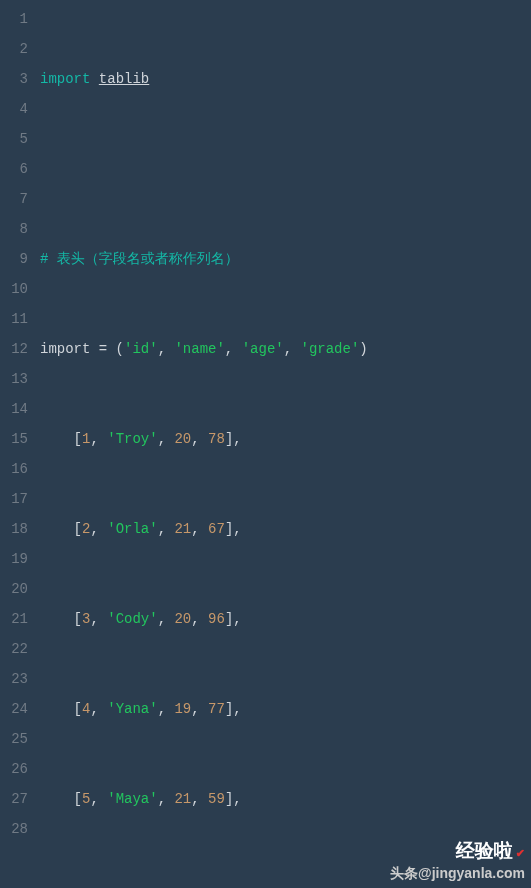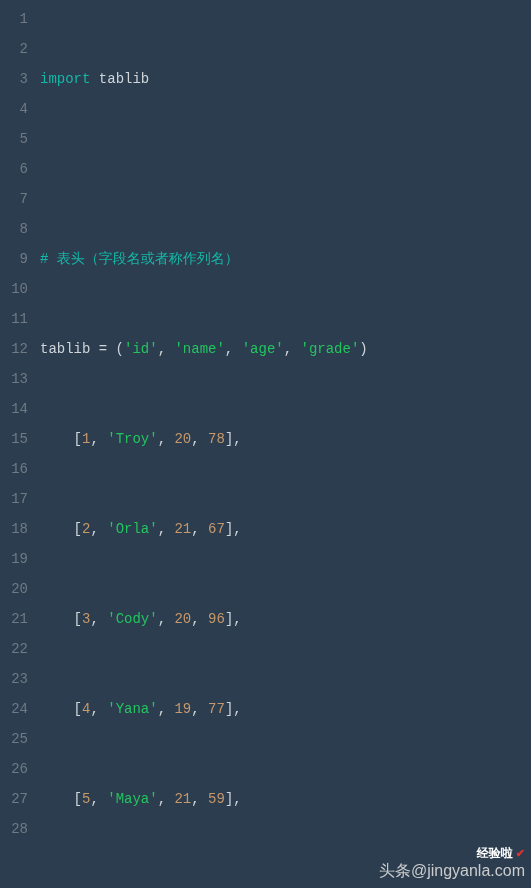--- a/index.html
+++ b/index.html
@@ -27,38 +27,38 @@
   }
   .gutter div { height: 30px; }
   .code {
     flex: 1;
     padding-top: 4px;
     color: #d0d5da;
     white-space: pre;
   }
   .code div { height: 30px; }
   .kw   { color: #14b8a6; }   
-  .mod  { color: #d0d5da; }   
+  .mod  { color: #d0d5da; text-decoration: underline; }   
   .cm   { color: #14b8a6; }   
   .id   { color: #d0d5da; }
   .str  { color: #22c55e; }   
   .num  { color: #c7986a; }
   .watermark {
     position: absolute;
     right: 6px;
     bottom: 6px;
     font-family: sans-serif;
     font-size: 11px;
     color: #ffffff;
     text-align: right;
     line-height: 1.3;
   }
-  .watermark .main { font-size: 12px; font-weight: bold; }
+  .watermark .main { font-size: 19px; font-weight: bold; }
   .watermark .check { color: #e03030; font-weight: bold; }
-  .watermark .sub { color: #cccccc; font-size: 16px; }
+  .watermark .sub { color: #cccccc; font-size: 14px; font-weight: bold; }
 </style>
 </head>
 <body>
 
 <div class="editor">
   <div class="gutter">
     <div>1</div>
     <div>2</div>
     <div>3</div>
     <div>4</div>
@@ -85,21 +85,21 @@
     <div>25</div>
     <div>26</div>
     <div>27</div>
     <div>28</div>
   </div>
 
   <div class="code">
     <div><span class="kw">import</span> <span class="mod">tablib</span></div>
     <div></div>
     <div><span class="cm"># 表头（字段名或者称作列名）</span></div>
-    <div><span class="id">tablib = (</span><span class="str">'id'</span><span class="id">, </span><span class="str">'name'</span><span class="id">, </span><span class="str">'age'</span><span class="id">, </span><span class="str">'grade'</span><span class="id">)</span></div>
+    <div><span class="id">import = (</span><span class="str">'id'</span><span class="id">, </span><span class="str">'name'</span><span class="id">, </span><span class="str">'age'</span><span class="id">, </span><span class="str">'grade'</span><span class="id">)</span></div>
     <div>    <span class="id">[</span><span class="num">1</span><span class="id">, </span><span class="str">'Troy'</span><span class="id">, </span><span class="num">20</span><span class="id">, </span><span class="num">78</span><span class="id">],</span></div>
     <div>    <span class="id">[</span><span class="num">2</span><span class="id">, </span><span class="str">'Orla'</span><span class="id">, </span><span class="num">21</span><span class="id">, </span><span class="num">67</span><span class="id">],</span></div>
     <div>    <span class="id">[</span><span class="num">3</span><span class="id">, </span><span class="str">'Cody'</span><span class="id">, </span><span class="num">20</span><span class="id">, </span><span class="num">96</span><span class="id">],</span></div>
     <div>    <span class="id">[</span><span class="num">4</span><span class="id">, </span><span class="str">'Yana'</span><span class="id">, </span><span class="num">19</span><span class="id">, </span><span class="num">77</span><span class="id">],</span></div>
     <div>    <span class="id">[</span><span class="num">5</span><span class="id">, </span><span class="str">'Maya'</span><span class="id">, </span><span class="num">21</span><span class="id">, </span><span class="num">59</span><span class="id">],</span></div>
     
     
     
     
     

